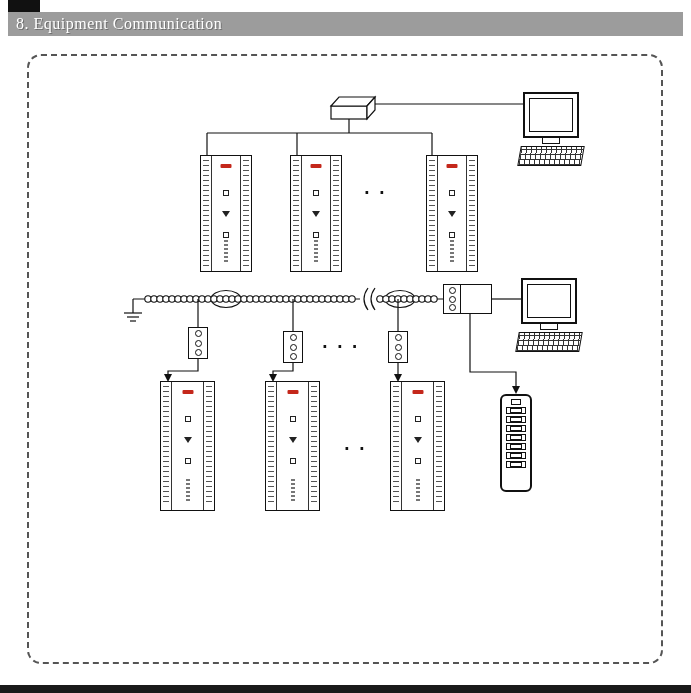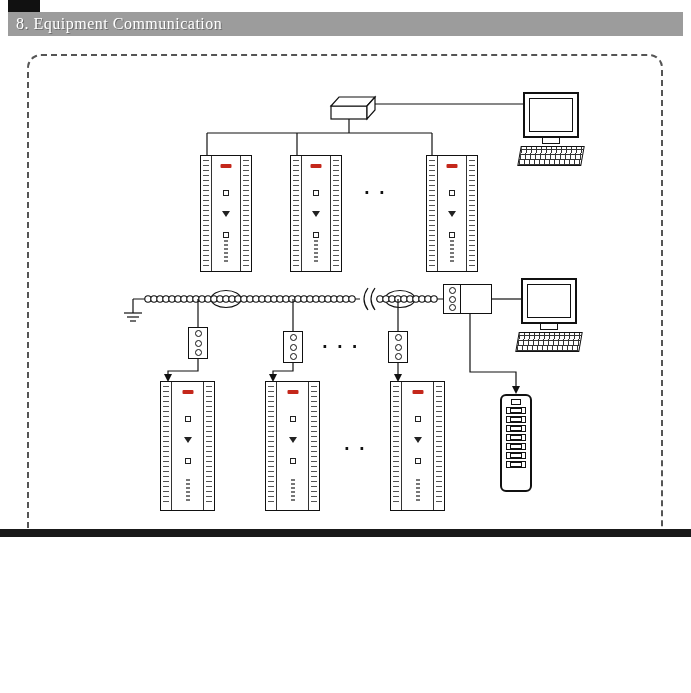--- a/index.html
+++ b/index.html
@@ -1,16 +1,16 @@
 <!DOCTYPE html>
 <html><head>
 <meta charset="utf-8">
 <style>
   html,body{margin:0;padding:0;background:#fff;}
-  .page{position:relative;width:691px;height:537px;background:#fff;overflow:hidden;
+  .page{position:relative;width:691px;height:693px;background:#fff;overflow:hidden;
         font-family:"Liberation Sans",sans-serif;}
 
   
   .header-tab{position:absolute;left:8px;top:0;width:32px;height:12px;background:#111;}
   .title-bar{position:absolute;left:8px;top:12px;width:675px;height:24px;background:#9c9c9c;
              color:#fff;font:16px "Liberation Serif",serif;line-height:24px;padding-left:8px;
              box-sizing:border-box;text-shadow:1px 1px 0 #6e6e6e;letter-spacing:.5px;}
   .bottom-bar{position:absolute;left:0;right:0;bottom:0;height:8px;background:#1a1a1a;}
 
   

